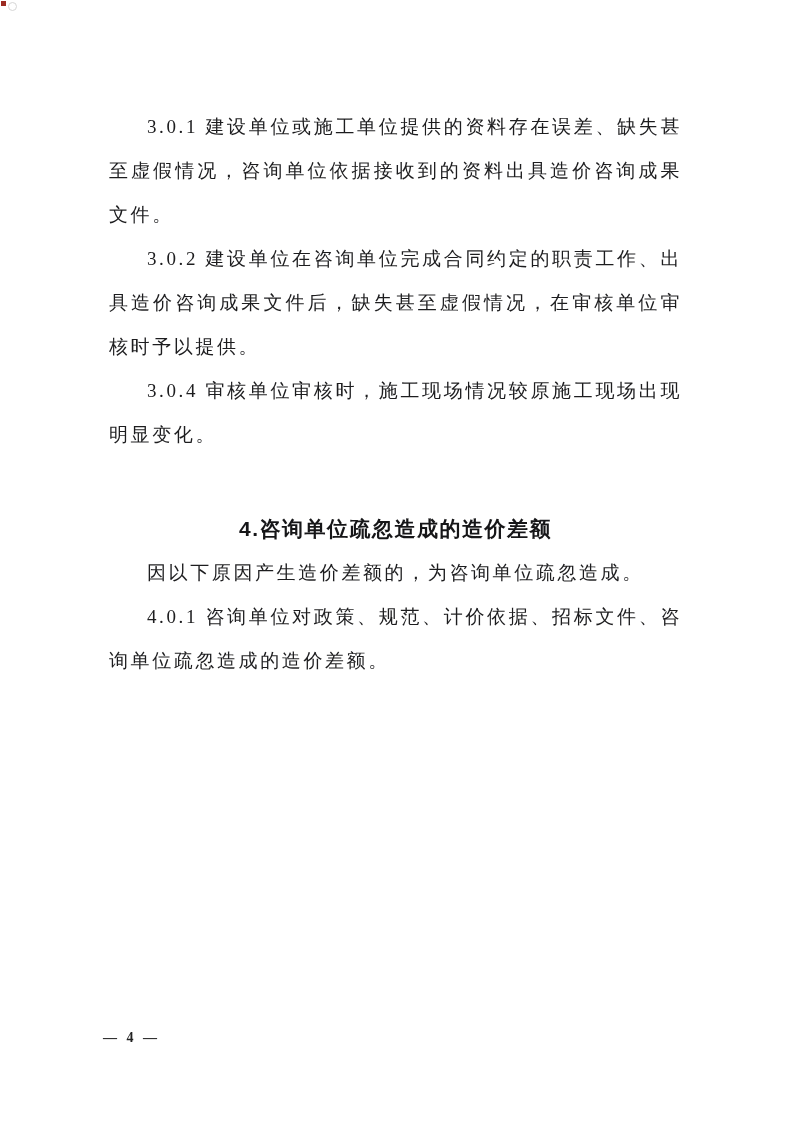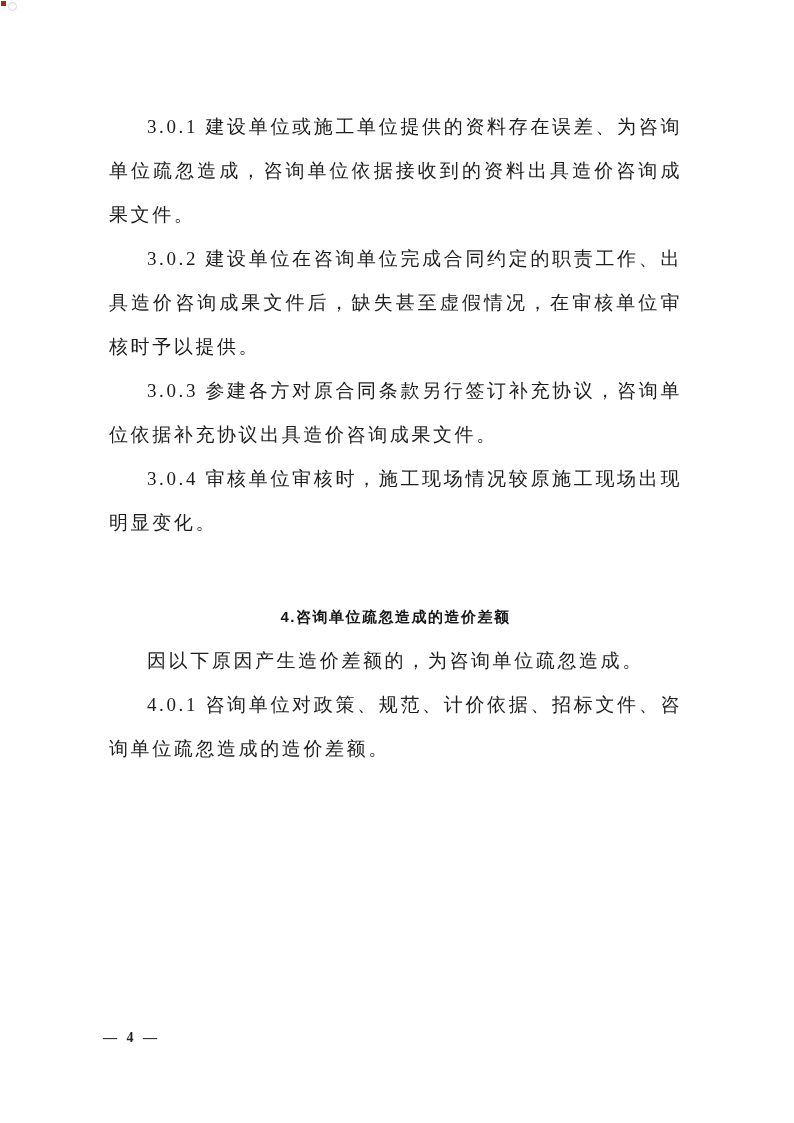--- a/index.html
+++ b/index.html
@@ -47,21 +47,21 @@
     line-height: 44px;
     letter-spacing: 2.6px;
     text-align: justify;
     text-justify: inter-ideograph;
     text-indent: 2em;
   }
 
   .section-heading {
     margin-top: 50px;
     font-family: "Liberation Sans", "DejaVu Sans", sans-serif;
-    font-size: 15px;
+    font-size: 21px;
     font-weight: 700;
     line-height: 44px;
     letter-spacing: 1.5px;
     text-align: center;
     text-indent: 0;
     color: #161618;
   }
 
   .footer-pagenum {
     position: absolute;
@@ -79,25 +79,24 @@
 
 <div class="page">
 
   <div class="corner-mark">
     <span class="corner-square"></span>
     <span class="corner-circle"></span>
   </div>
 
   <div class="content">
 
-    <p class="body-par">3.0.1 建设单位或施工单位提供的资料存在误差、为咨询单位疏忽造成，咨询单位依据接收到的资料出具造价咨询成果文件。</p>
+    <p class="body-par">3.0.1 建设单位或施工单位提供的资料存在误差、缺失甚至虚假情况，咨询单位依据接收到的资料出具造价咨询成果文件。</p>
 
     <p class="body-par">3.0.2 建设单位在咨询单位完成合同约定的职责工作、出具造价咨询成果文件后，缺失甚至虚假情况，在审核单位审核时予以提供。</p>
 
-    <p class="body-par">3.0.3 参建各方对原合同条款另行签订补充协议，咨询单位依据补充协议出具造价咨询成果文件。</p>
 
     <p class="body-par">3.0.4 审核单位审核时，施工现场情况较原施工现场出现明显变化。</p>
 
 
 
 
     <h2 class="section-heading">4.咨询单位疏忽造成的造价差额</h2>
 
     <p class="body-par">因以下原因产生造价差额的，为咨询单位疏忽造成。</p>
 

